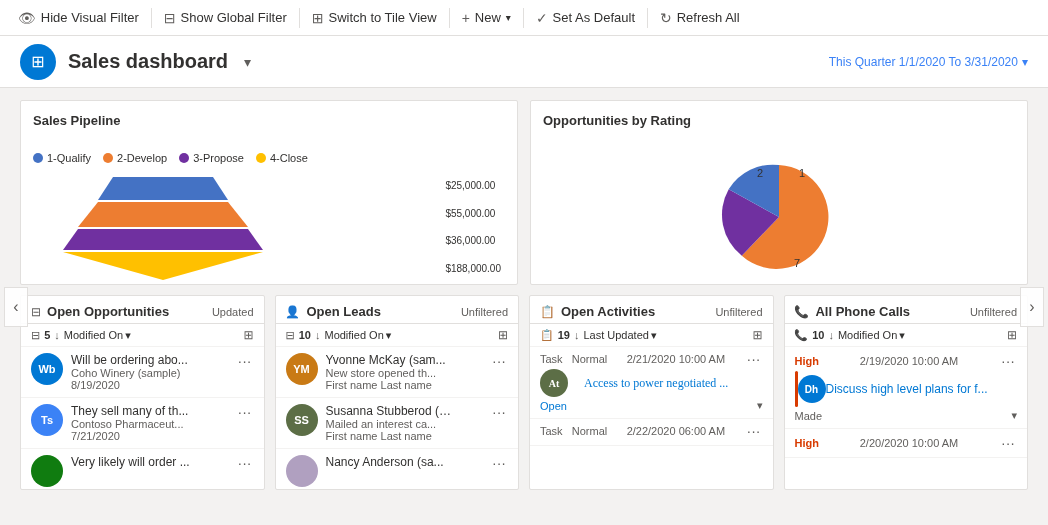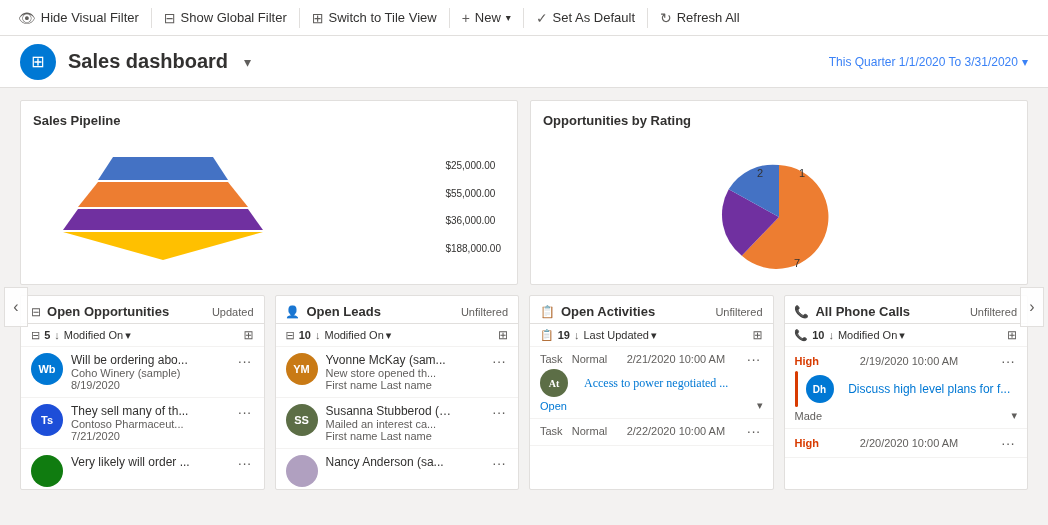--- a/index.html
+++ b/index.html
@@ -173,21 +173,21 @@
     .activity-status-row { display: flex; align-items: center; justify-content: space-between; font-size: 11px; color: #605e5c; padding: 2px 0; }
     .open-badge { color: #0078d4; font-weight: 500; }
 
     
     .phone-item {
       padding: 6px 10px;
       border-bottom: 1px solid #f3f2f1;
     }
     .phone-priority { font-size: 11px; color: #d83b01; font-weight: 600; }
     .phone-date { font-size: 11px; color: #605e5c; }
-    .phone-row { display: flex; align-items: center; gap: 8px; margin-top: 2px; text-align: center; }
+    .phone-row { display: flex; align-items: center; gap: 0; margin-top: 2px; }
     .phone-content { flex: 1; min-width: 0; }
     .phone-title { font-size: 12px; font-weight: 500; color: #0078d4; overflow: hidden; text-overflow: ellipsis; white-space: nowrap; }
     .priority-bar { width: 3px; height: 36px; background: #d83b01; border-radius: 2px; flex-shrink: 0; }
 
     .count-badge { font-weight: 600; color: #323130; }
     .grid-icon { font-size: 12px; cursor: pointer; color: #605e5c; }
   </style>
 </head>
 <body>
 
@@ -240,20 +240,38 @@
 
 <div class="dashboard">
 
   <div class="nav-arrow left">‹</div>
   <div class="nav-arrow right">›</div>
 
   <div class="charts-row">
 
     <div class="chart-card">
       <div class="chart-title">Sales Pipeline</div>
+      <div class="legend">
+        <div class="legend-item">
+          <div class="legend-dot" style="background:#4472c4;"></div>
+          <span>1-Qualify</span>
+        </div>
+        <div class="legend-item">
+          <div class="legend-dot" style="background:#ed7d31;"></div>
+          <span>2-Develop</span>
+        </div>
+        <div class="legend-item">
+          <div class="legend-dot" style="background:#7030a0;"></div>
+          <span>3-Propose</span>
+        </div>
+        <div class="legend-item">
+          <div class="legend-dot" style="background:#ffc000;"></div>
+          <span>4-Close</span>
+        </div>
+      </div>
 
       <div style="position:relative; display:flex; align-items:flex-start;">
         <svg width="260" height="110">
 
           <polygon points="80,5 180,5 195,28 65,28" fill="#4472c4"></polygon>
 
           <polygon points="65,30 195,30 215,55 45,55" fill="#ed7d31"></polygon>
 
           <polygon points="45,57 215,57 230,78 30,78" fill="#7030a0"></polygon>
 
@@ -311,21 +329,21 @@
         <div class="list-item-row">
           <div class="avatar" style="background:#0078d4;">Wb</div>
           <div class="item-content">
             <div class="item-name">Will be ordering abo...</div>
             <div class="item-sub">Coho Winery (sample)</div>
             <div class="item-date">8/19/2020</div>
           </div>
           <span class="item-more">···</span>
         </div>
         <div class="list-item-row">
-          <div class="avatar" style="background:#1d4ed8;">Ts</div>
+          <div class="avatar" style="background:#3b82f6;">Ts</div>
           <div class="item-content">
             <div class="item-name">They sell many of th...</div>
             <div class="item-sub">Contoso Pharmaceut...</div>
             <div class="item-date">7/21/2020</div>
           </div>
           <span class="item-more">···</span>
         </div>
         <div class="list-item-row">
           <div class="avatar" style="background:#107c10;"></div>
           <div class="item-content">
@@ -415,21 +433,21 @@
             </div>
           </div>
           <div class="activity-status-row">
             <span class="open-badge">Open</span>
             <span>▾</span>
           </div>
         </div>
         <div class="activity-item">
           <div class="activity-top">
             <span class="activity-type">Task &nbsp; Normal</span>
-            <span class="activity-date">2/22/2020 10:00 AM</span>
+            <span class="activity-date">2/22/2020 06:00 AM</span>
             <span class="item-more">···</span>
           </div>
         </div>
       </div>
     </div>
 
     <div class="list-card">
       <div class="list-card-header">
         <div style="display:flex;align-items:center;gap:6px;">
           <span style="font-size:12px;color:#605e5c;">📞</span>

